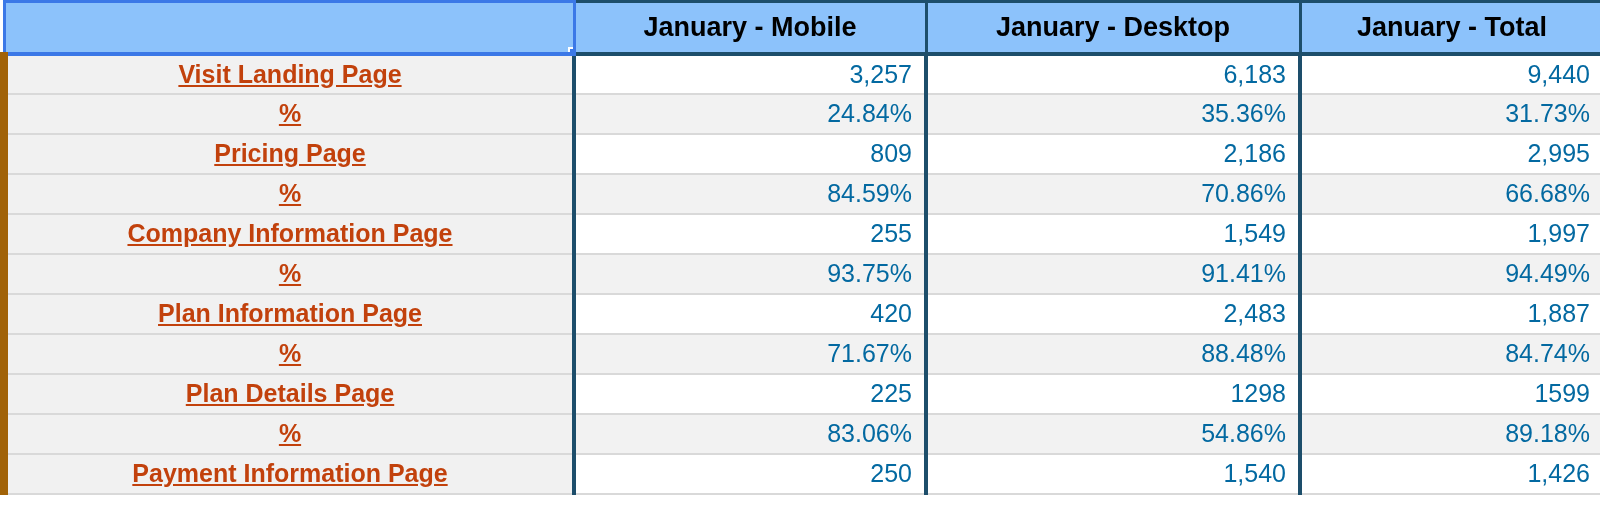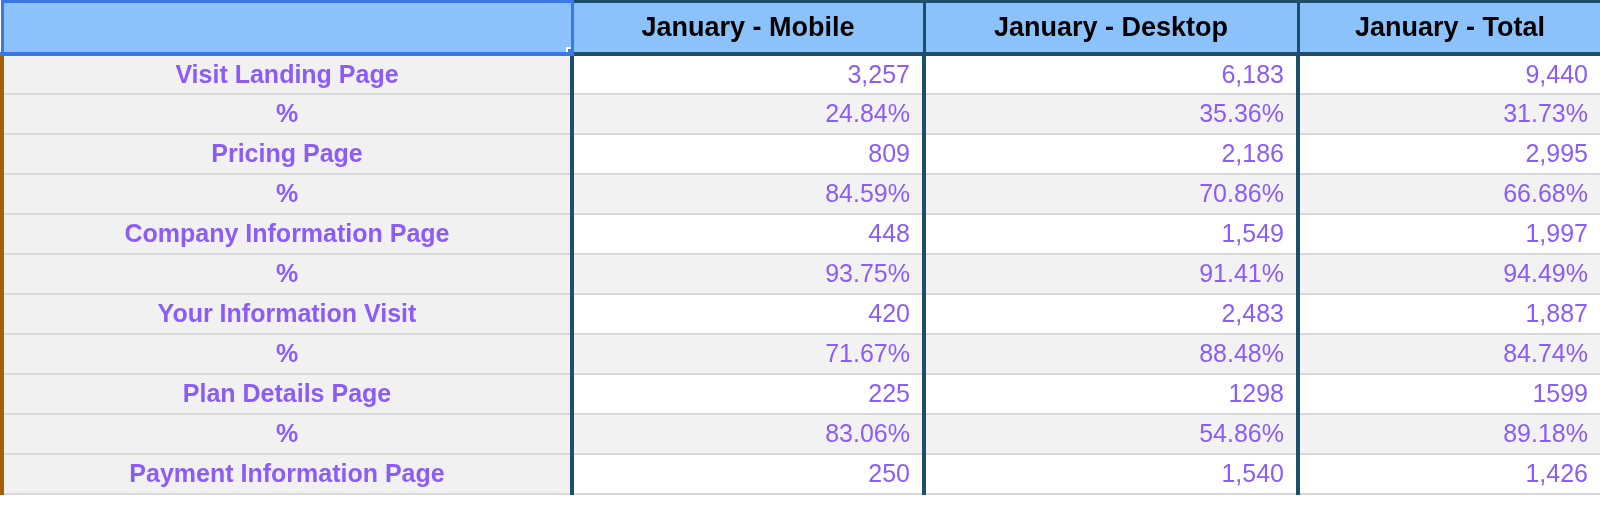--- a/index.html
+++ b/index.html
@@ -75,36 +75,37 @@
     border: 2px solid #ffffff;
     box-sizing: border-box;
     z-index: 30;
   }
 
   
   tr.data-row { height: 40px; }
 
   td.cell {
     font-size: 25px;
-    color: #8b5cf6;
+    color: #0369a1;
     vertical-align: middle;
     box-sizing: border-box;
     border-bottom: 2px solid #d9d9d9;
     white-space: nowrap;
     overflow: hidden;
   }
 
   td.label-cell {
     background: #f1f1f1;
     font-weight: bold;
     text-align: center;
     padding: 0 10px;
-    border-left: 4px solid #a16207;
+    border-left: 8px solid #a16207;
     border-right: 4px solid #1d4e6b;
-    color: #8b5cf6;
+    color: #c2410c;
+    text-decoration: underline;
   }
 
   td.value-cell {
     text-align: right;
     padding: 0 12px 0 10px;
     border-right: 4px solid #1d4e6b;
     font-weight: normal;
   }
 
   td.value-cell.odd  { background: #ffffff; }
@@ -154,32 +155,32 @@
           <td class="cell value-cell odd">2,995</td>
         </tr>
         <tr class="data-row">
           <td class="cell label-cell">%</td>
           <td class="cell value-cell even">84.59%</td>
           <td class="cell value-cell even">70.86%</td>
           <td class="cell value-cell even">66.68%</td>
         </tr>
         <tr class="data-row">
           <td class="cell label-cell">Company Information Page</td>
-          <td class="cell value-cell odd">448</td>
+          <td class="cell value-cell odd">255</td>
           <td class="cell value-cell odd">1,549</td>
           <td class="cell value-cell odd">1,997</td>
         </tr>
         <tr class="data-row">
           <td class="cell label-cell">%</td>
           <td class="cell value-cell even">93.75%</td>
           <td class="cell value-cell even">91.41%</td>
           <td class="cell value-cell even">94.49%</td>
         </tr>
         <tr class="data-row">
-          <td class="cell label-cell">Your Information Visit</td>
+          <td class="cell label-cell">Plan Information Page</td>
           <td class="cell value-cell odd">420</td>
           <td class="cell value-cell odd">2,483</td>
           <td class="cell value-cell odd">1,887</td>
         </tr>
         <tr class="data-row">
           <td class="cell label-cell">%</td>
           <td class="cell value-cell even">71.67%</td>
           <td class="cell value-cell even">88.48%</td>
           <td class="cell value-cell even">84.74%</td>
         </tr>

